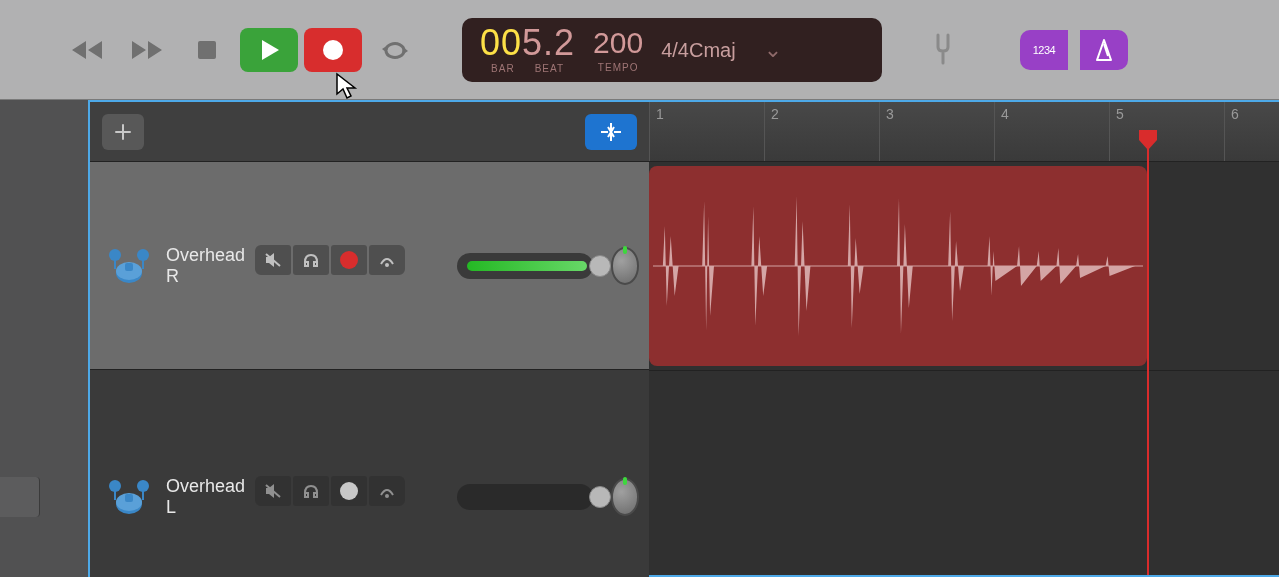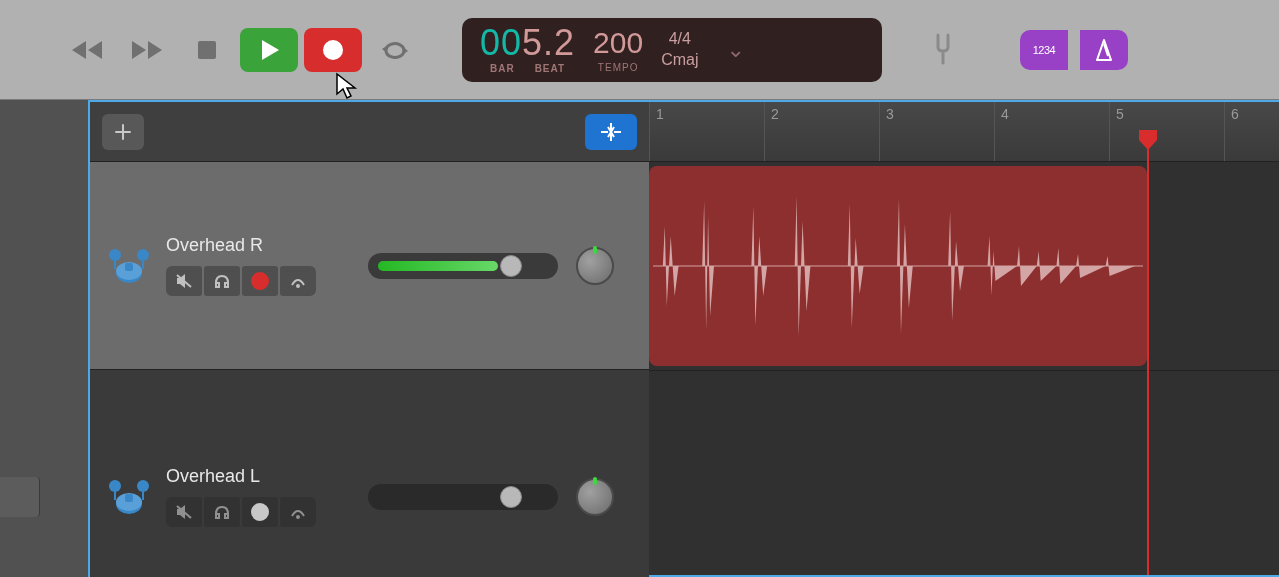--- a/index.html
+++ b/index.html
@@ -19,24 +19,24 @@
 .record-btn { background: #d82d2d; width: 58px; height: 44px; border-radius: 8px; }
 
 .lcd {
   margin-left: 40px; width: 420px; height: 64px;
   background: #312020; border-radius: 10px;
   display: flex; align-items: center; color: #d29999;
   padding: 0 18px; gap: 18px;
 }
 .lcd-col { display: flex; flex-direction: column; align-items: center; justify-content: center; }
 .lcd-big { font-size: 36px; font-weight: 400; line-height: 1; white-space: nowrap; letter-spacing: 1px; }
-.lcd-dim { color: #14b8a6; }
+.lcd-dim { color: #fde047; }
 .lcd-label { font-size: 10px; letter-spacing: 1px; color: #9f7575; margin-top: 2px; }
 .lcd-mid { font-size: 30px; font-weight: 400; }
-.lcd-right { display: flex; flex-direction: column; align-items: center; font-size: 16px; color: #c89e9e; line-height: 1.3; }
+.lcd-right { display: flex; flex-direction: row; align-items: center; font-size: 20px; color: #c89e9e; line-height: 1.3; }
 .lcd-chevron { color: #8f6a6a; margin-left: 10px; font-size: 22px; }
 
 .tuner-icon { margin-left: 44px; color: #8b8b8b; }
 
 .right-pills { margin-left: 60px; display: flex; gap: 12px; }
 .pill { width: 48px; height: 40px; background: #9840c6; border-radius: 10px; display: flex; align-items: center; justify-content: center; color: white; font-size: 11px; }
 .pill:first-child { border-top-right-radius: 0; border-bottom-right-radius: 0; }
 .pill:last-child { border-top-left-radius: 0; border-bottom-left-radius: 0; }
 
 .workspace {
@@ -64,21 +64,21 @@
 .track-list { position: absolute; top: 60px; left: 0; width: 559px; bottom: 0; }
 
 .track {
   display: flex; align-items: center; padding: 0 10px 0 16px;
   border-bottom: 1px solid #222;
 }
 .track.selected { background: #6c6c6c; height: 208px; }
 .track.normal { background: #3a3a3a; height: 254px; }
 
 .track-icon { margin-right: 14px; }
-.track-meta { display: flex; flex-direction: column; gap: 10px; }
+.track-meta { display: flex; flex-direction: row; gap: 10px; }
 .track-name { color: #e8e8e8; font-size: 18px; font-weight: 400; }
 .track-btns { display: flex; gap: 2px; }
 .mini-btn { width: 36px; height: 30px; background: #4f4f4f; border: none; display: flex; align-items: center; justify-content: center; border-radius: 3px; }
 .track.normal .mini-btn { background: #323232; }
 .mini-btn:first-child { border-radius: 6px 3px 3px 6px; }
 .mini-btn:last-child { border-radius: 3px 6px 6px 3px; }
 .rec-enable { background: #d82d2d; border-radius: 50%; width: 18px; height: 18px; }
 .rec-enable.off { background: #c8c8c8; }
 
 .vol-slider { margin-left: 52px; width: 190px; height: 26px; background: #3a3a3a; border-radius: 13px; position: relative; }
@@ -143,21 +143,21 @@
           <path d="M2 10 L8 6 L7 14 Z" fill="#707070"></path>
           <path d="M28 12 L22 16 L23 8 Z" fill="#707070"></path>
         </svg>
     </button>
   </div>
 
   <div class="lcd">
     <div class="lcd-col" style="flex-direction:row; gap:12px;">
       <div class="lcd-col">
         <div class="lcd-big"><span class="lcd-dim">00</span><span>5.</span><span>2</span></div>
-        <div style="display:flex; gap:20px;font-weight:bold;">
+        <div style="display:flex; gap:20px;">
           <span class="lcd-label">BAR</span>
           <span class="lcd-label">BEAT</span>
         </div>
       </div>
     </div>
     <div class="lcd-col">
       <div class="lcd-mid">200</div>
       <div class="lcd-label">TEMPO</div>
     </div>
     <div class="lcd-right">

